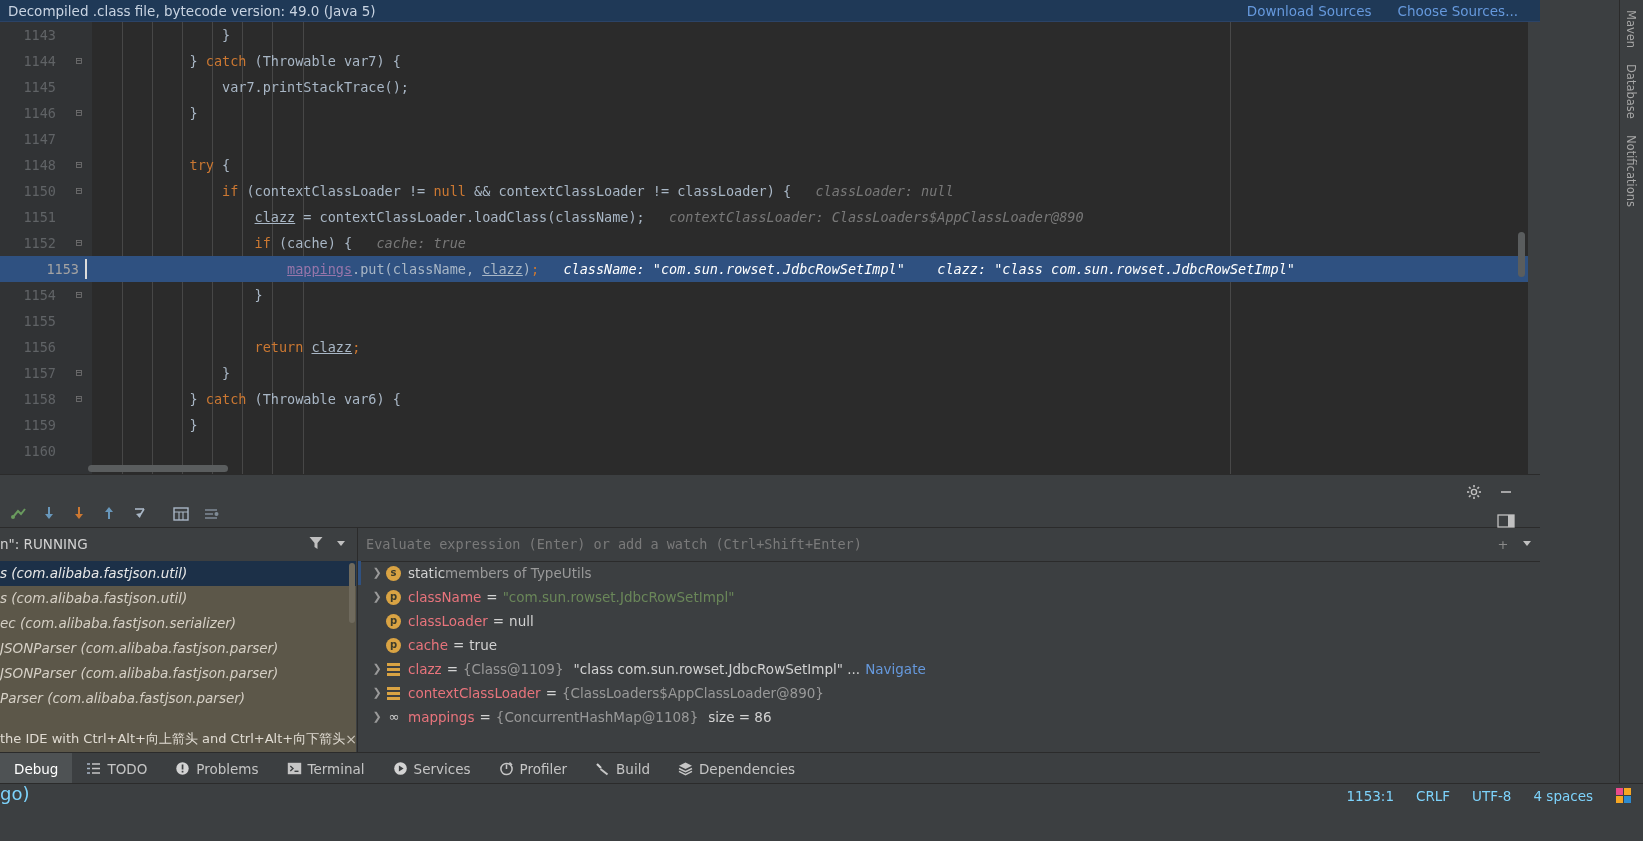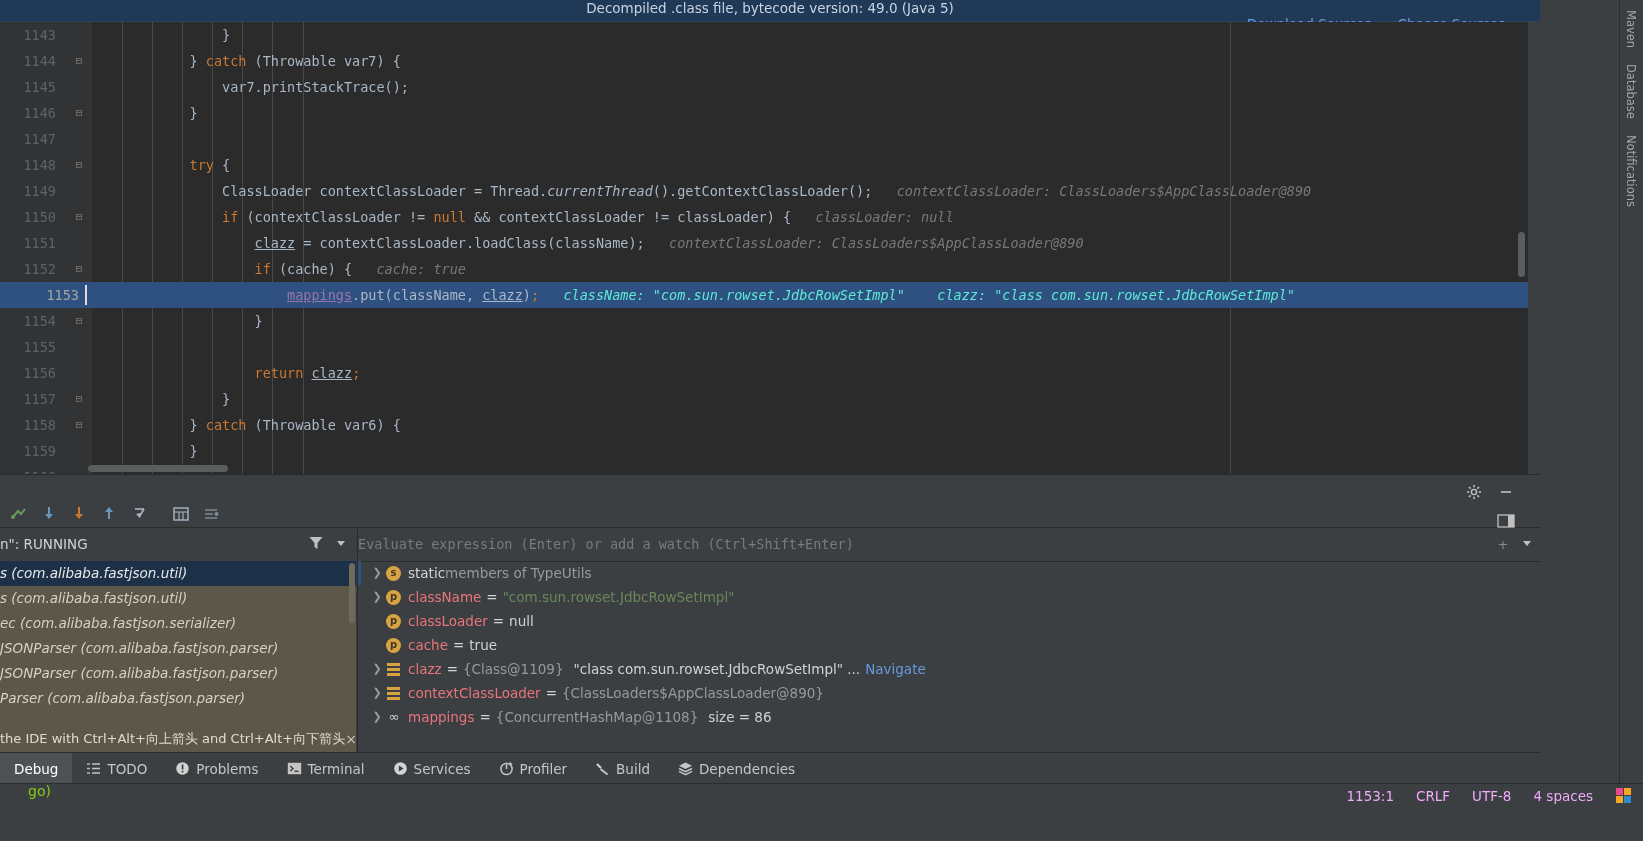--- a/index.html
+++ b/index.html
@@ -5,21 +5,21 @@
   html,body{margin:0;padding:0;background:#3c3f41;}
   body{
     width:1643px;height:841px;overflow:hidden;position:relative;
     font-family:"DejaVu Sans","Liberation Sans",sans-serif;
     font-size:13px;color:#bbbbbb;-webkit-font-smoothing:antialiased;
   }
   
   #decompiled-banner{
     position:absolute;left:0;top:0;width:1540px;height:22px;
     background:#1f3957;border-bottom:1px solid #2b4367;
-    display:flex;align-items:center;box-sizing:border-box;padding:0 8px;flex-direction:column;
+    display:flex;align-items:center;box-sizing:border-box;padding:0 8px;
   }
   #decompiled-banner .msg{color:#c9d4e2;font-size:13.5px;white-space:nowrap;}
   #decompiled-banner .links{margin-left:auto;display:flex;gap:26px;padding-right:14px;}
   #decompiled-banner .links a{color:#6699dd;font-size:13.5px;text-decoration:none;cursor:pointer;white-space:nowrap;}
 
   
   #editor{
     position:absolute;left:0;top:22px;width:1528px;height:452px;
     background:#2b2b2b;overflow:hidden;
     font-family:"DejaVu Sans Mono","Liberation Mono",monospace;
@@ -40,21 +40,21 @@
   .row.hl .ln{background:#2f5181;padding-left:23px;}
   .caret{position:absolute;left:85px;top:3px;width:2px;height:20px;background:#dcdcdc;}
   .indent-guide{position:absolute;top:0;width:1px;height:100%;background:#474747;}
   .kw{color:#cc7832;}
   .meth{color:#a9b7c6;font-style:italic;}
   .field-u{color:#9876aa;text-decoration:underline;}
   .var-u{color:#a9b7c6;text-decoration:underline;}
   .punct{color:#a9b7c6;}
   .semi{color:#cc7832;}
   .hint{color:#787878;font-style:italic;}
-  .hint-hl{color:#5eead4;font-style:italic;}
+  .hint-hl{color:#ffffff;font-style:italic;}
   .rmargin{position:absolute;left:1230px;top:0;width:1px;height:100%;background:#484848;}
   #editor-scroll-h{
     position:absolute;left:88px;bottom:2px;width:140px;height:7px;
     background:#5a5d5e;border-radius:4px;
   }
   #editor-vscroll{
     position:absolute;right:3px;top:210px;width:7px;height:45px;
     background:#5a5d5e;border-radius:4px;
   }
 
@@ -110,21 +110,21 @@
   #frames-tip .close{margin-left:auto;padding-right:10px;color:#c9c4ba;cursor:pointer;font-size:14px;}
   #frames-vscroll{position:absolute;left:349px;top:88px;width:6px;height:60px;background:#6f6a5d;border-radius:3px;}
 
   
   #vars-pane{position:absolute;left:357px;top:52px;right:0;bottom:0;border-left:1px solid #2b2b2b;}
   #eval-bar{
     position:absolute;left:0;top:0;right:0;height:34px;
     border-bottom:1px solid #2b2b2b;display:flex;align-items:center;
   }
   #eval-input{
-    flex:1;font-family:"DejaVu Sans Mono","Liberation Mono",monospace;
+    margin-left:8px;flex:1;font-family:"DejaVu Sans Mono","Liberation Mono",monospace;
     font-size:13.5px;color:#7a7a7a;white-space:nowrap;cursor:text;
   }
   #eval-add{width:22px;text-align:center;color:#8a8a8a;cursor:pointer;}
   #eval-chev{width:26px;text-align:center;color:#c0c0c0;cursor:pointer;}
   #vars-list{position:absolute;left:0;top:34px;right:0;bottom:0;overflow:hidden;}
   .var-row{
     height:24px;line-height:24px;font-size:13.5px;white-space:nowrap;
     display:flex;align-items:center;padding-left:10px;cursor:pointer;
   }
   .chev{width:18px;text-align:center;color:#9a9a9a;font-size:11px;flex:0 0 18px;}
@@ -169,24 +169,24 @@
     font-size:13.5px;color:#c5c5c5;cursor:pointer;white-space:nowrap;
   }
   .bb-item.active{background:#4e5254;color:#ffffff;}
   .bb-ico{display:inline-flex;width:15px;height:15px;align-items:center;justify-content:center;}
 
   
   #status-bar{
     position:absolute;left:0;top:783px;width:1643px;height:58px;
     background:#3c3f41;border-top:1px solid #2b2b2b;
   }
-  #status-left{position:absolute;left:0;top:-1px;font-size:14px;color:#84cc16;white-space:nowrap;padding-left:28px;}
+  #status-left{position:absolute;left:0;top:-1px;font-size:18px;color:#7dd3fc;white-space:nowrap;}
   #status-right{
     position:absolute;right:10px;top:3px;display:flex;align-items:center;gap:22px;
-    font-size:13.5px;color:#f0abfc;
+    font-size:13.5px;color:#7dd3fc;
   }
   #status-right span{cursor:pointer;white-space:nowrap;}
   #status-ide-icon{width:18px;height:18px;position:relative;cursor:pointer;}
 </style>
 </head>
 <body>
 
 <div id="decompiled-banner">
   <span class="msg">Decompiled .class file, bytecode version: 49.0 (Java 5)</span>
   <span class="links">
@@ -206,21 +206,20 @@
   <div class="indent-guide" style="left:272px"></div>
   <div class="indent-guide" style="left:303px"></div>
   <div class="rmargin"></div>
   <div class="code-rows" id="code-rows">
       <div class="row"><span class="ln">1143</span><span class="txt"><span class="punct">                }</span></span></div>
       <div class="row"><span class="ln">1144</span><span class="fold">⊟</span><span class="txt"><span class="punct">            } </span><span class="kw">catch</span><span class="punct"> (Throwable var7) {</span></span></div>
       <div class="row"><span class="ln">1145</span><span class="txt"><span class="punct">                var7.printStackTrace();</span></span></div>
       <div class="row"><span class="ln">1146</span><span class="fold">⊟</span><span class="txt"><span class="punct">            }</span></span></div>
       <div class="row"><span class="ln">1147</span><span class="txt"></span></div>
       <div class="row"><span class="ln">1148</span><span class="fold">⊟</span><span class="txt"><span class="punct">            </span><span class="kw">try</span><span class="punct"> {</span></span></div>
-      <div class="row"><span class="ln">1149</span><span class="txt"><span class="punct">                ClassLoader contextClassLoader = Thread.</span><span class="meth">currentThread</span><span class="punct">().getContextClassLoader();</span><span class="hint">   contextClassLoader: ClassLoaders$AppClassLoader@890</span></span></div>
       <div class="row"><span class="ln">1150</span><span class="fold">⊟</span><span class="txt"><span class="punct">                </span><span class="kw">if</span><span class="punct"> (contextClassLoader != </span><span class="kw">null</span><span class="punct"> &amp;&amp; contextClassLoader != classLoader) {</span><span class="hint">   classLoader: null</span></span></div>
       <div class="row"><span class="ln">1151</span><span class="txt"><span class="punct">                    </span><span class="var-u">clazz</span><span class="punct"> = contextClassLoader.loadClass(className);</span><span class="hint">   contextClassLoader: ClassLoaders$AppClassLoader@890</span></span></div>
       <div class="row"><span class="ln">1152</span><span class="fold">⊟</span><span class="txt"><span class="punct">                    </span><span class="kw">if</span><span class="punct"> (cache) {</span><span class="hint">   cache: true</span></span></div>
       <div class="row hl cur"><span class="ln">1153</span><span class="txt"><span class="punct">                        </span><span class="field-u">mappings</span><span class="punct">.put(className, </span><span class="var-u">clazz</span><span class="punct">)</span><span class="semi">;</span><span class="hint-hl">   className: "com.sun.rowset.JdbcRowSetImpl"    clazz: "class com.sun.rowset.JdbcRowSetImpl"</span></span><span class="caret"></span></div>
       <div class="row"><span class="ln">1154</span><span class="fold">⊟</span><span class="txt"><span class="punct">                    }</span></span></div>
       <div class="row"><span class="ln">1155</span><span class="txt"></span></div>
       <div class="row"><span class="ln">1156</span><span class="txt"><span class="punct">                    </span><span class="kw">return</span><span class="punct"> </span><span class="var-u">clazz</span><span class="semi">;</span></span></div>
       <div class="row"><span class="ln">1157</span><span class="fold">⊟</span><span class="txt"><span class="punct">                }</span></span></div>
       <div class="row"><span class="ln">1158</span><span class="fold">⊟</span><span class="txt"><span class="punct">            } </span><span class="kw">catch</span><span class="punct"> (Throwable var6) {</span></span></div>
       <div class="row"><span class="ln">1159</span><span class="txt"><span class="punct">            }</span></span></div>

